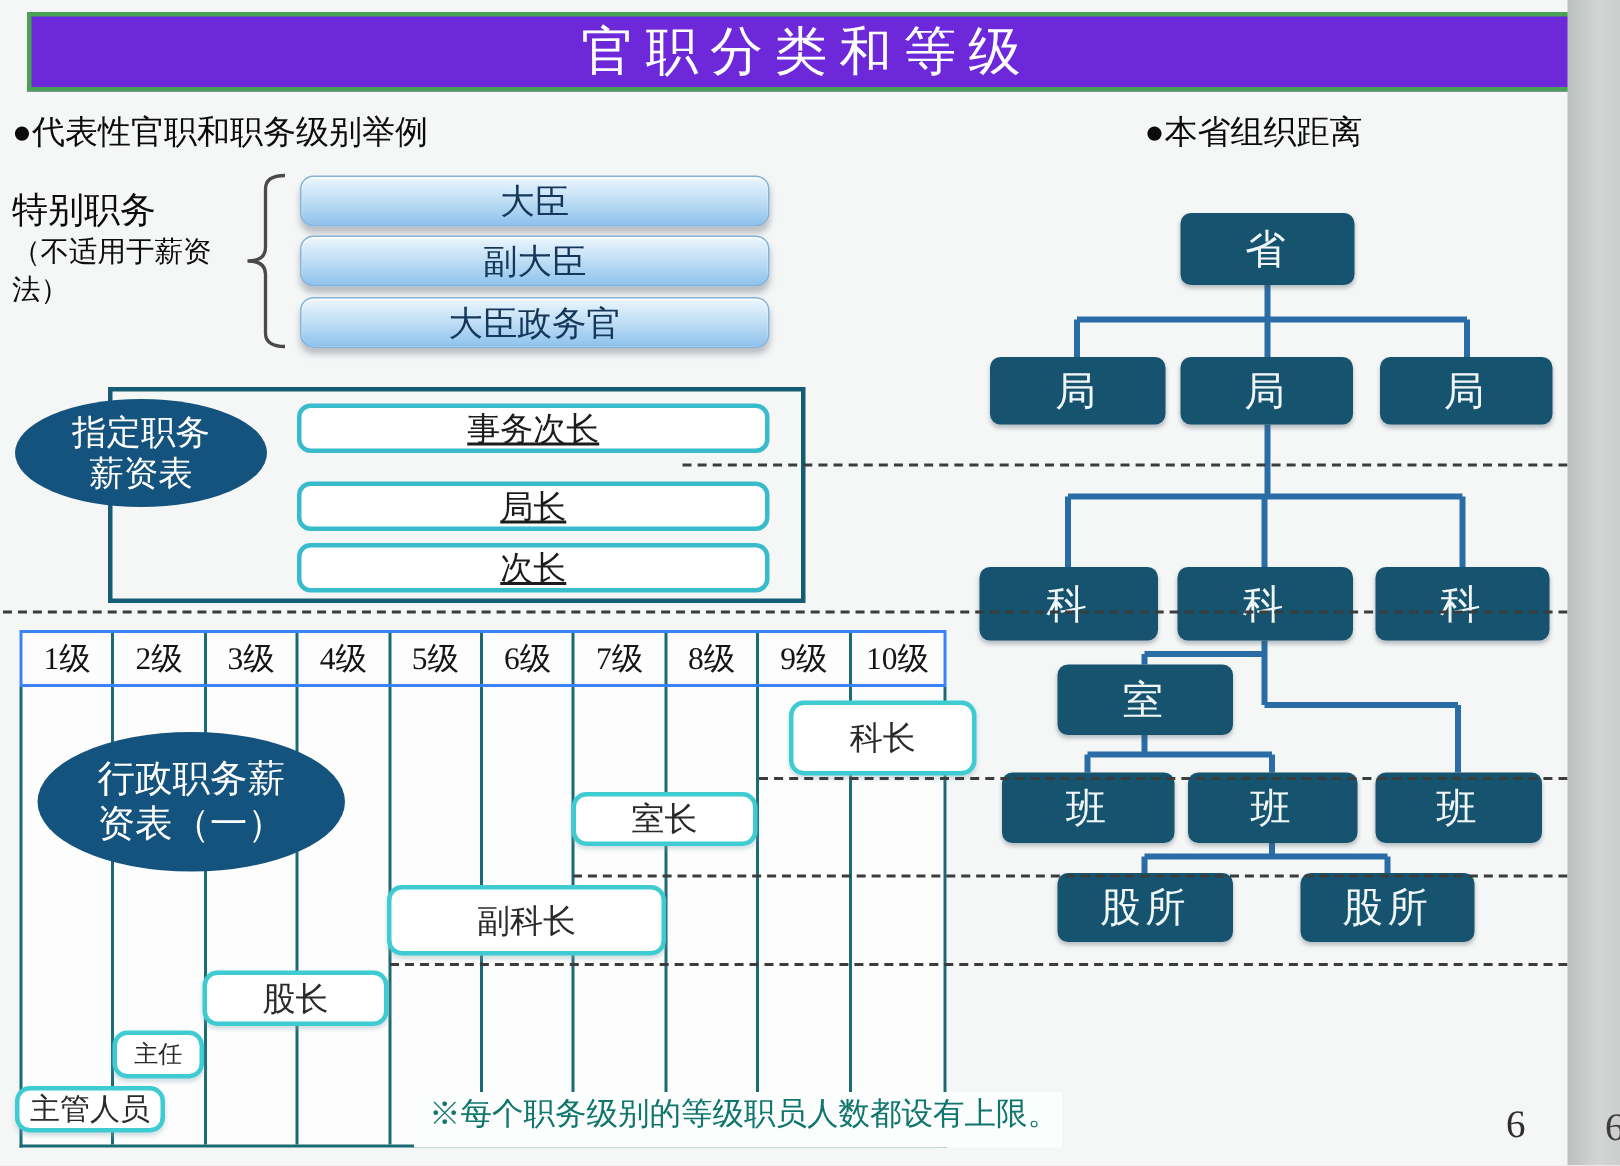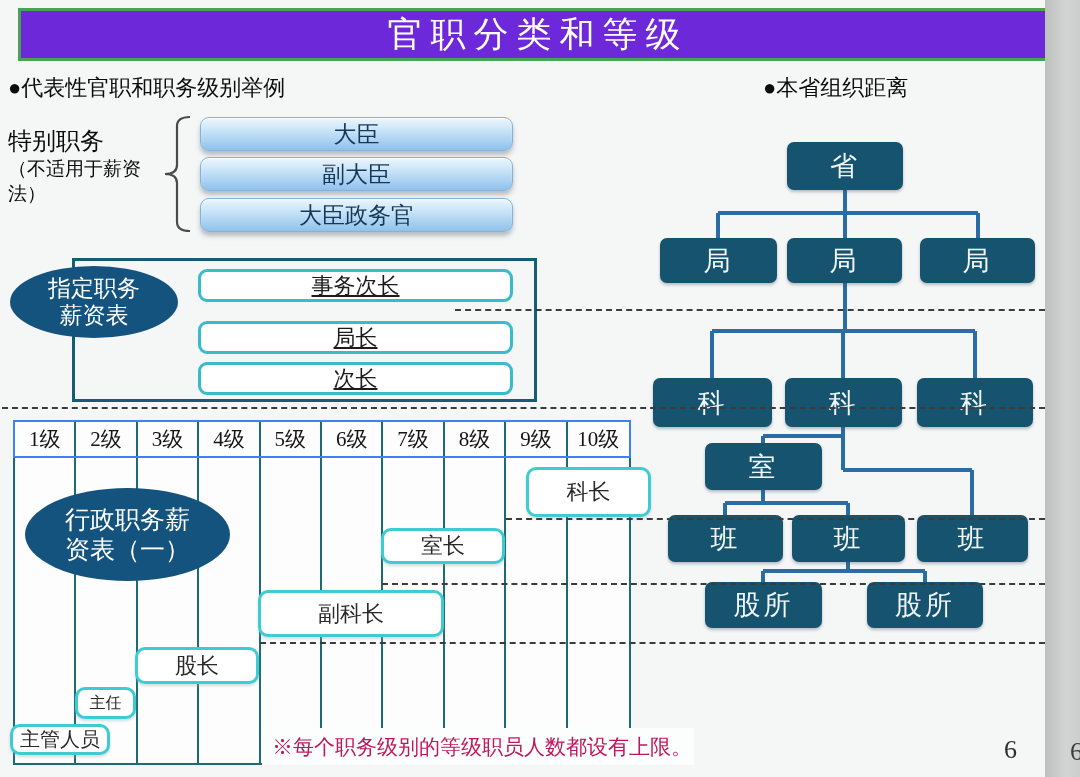--- a/index.html
+++ b/index.html
@@ -84,23 +84,23 @@
   .org-box {
     position: absolute; background: #15536e; border-radius: 7px;
     color: #f1f6f9; display: flex; align-items: center; justify-content: center;
     font-size: 27px; letter-spacing: 3px; z-index: 2;
     box-shadow: 0 2px 3px rgba(60,80,95,.35);
   }
 
   .dash { position: absolute; height: 0; border-top: 2px dashed #3c3c3c; z-index: 5; }
 
   .note {
-    position: absolute; left: 262px; top: 728px; width: 432px; height: 37px;
-    background: #fcfdfd; display: flex; align-items: center; padding-left: 10px;
-    font-size: 21px; color: #be185d; z-index: 6;
+    position: absolute; left: 276px; top: 728px; width: 432px; height: 37px;
+    background: #fcfdfd; display: flex; align-items: flex-start; padding-left: 10px;
+    font-size: 21px; color: #0f766e; z-index: 6;
   }
   .page-num { position: absolute; left: 1004px; top: 735px; font-size: 26px; color: #2e2e2e; z-index: 7; }
   .side-band {
     position: absolute; left: 1045px; top: 0; width: 35px; height: 777px;
     background: linear-gradient(90deg, #bec0bf 0%, #d3d5d4 60%, #cccecd 100%);
     z-index: 8;
   }
   .page-ghost { position: absolute; left: 1070px; top: 737px; font-size: 26px; color: #3c3c3c; z-index: 9; }
 </style>
 </head>

